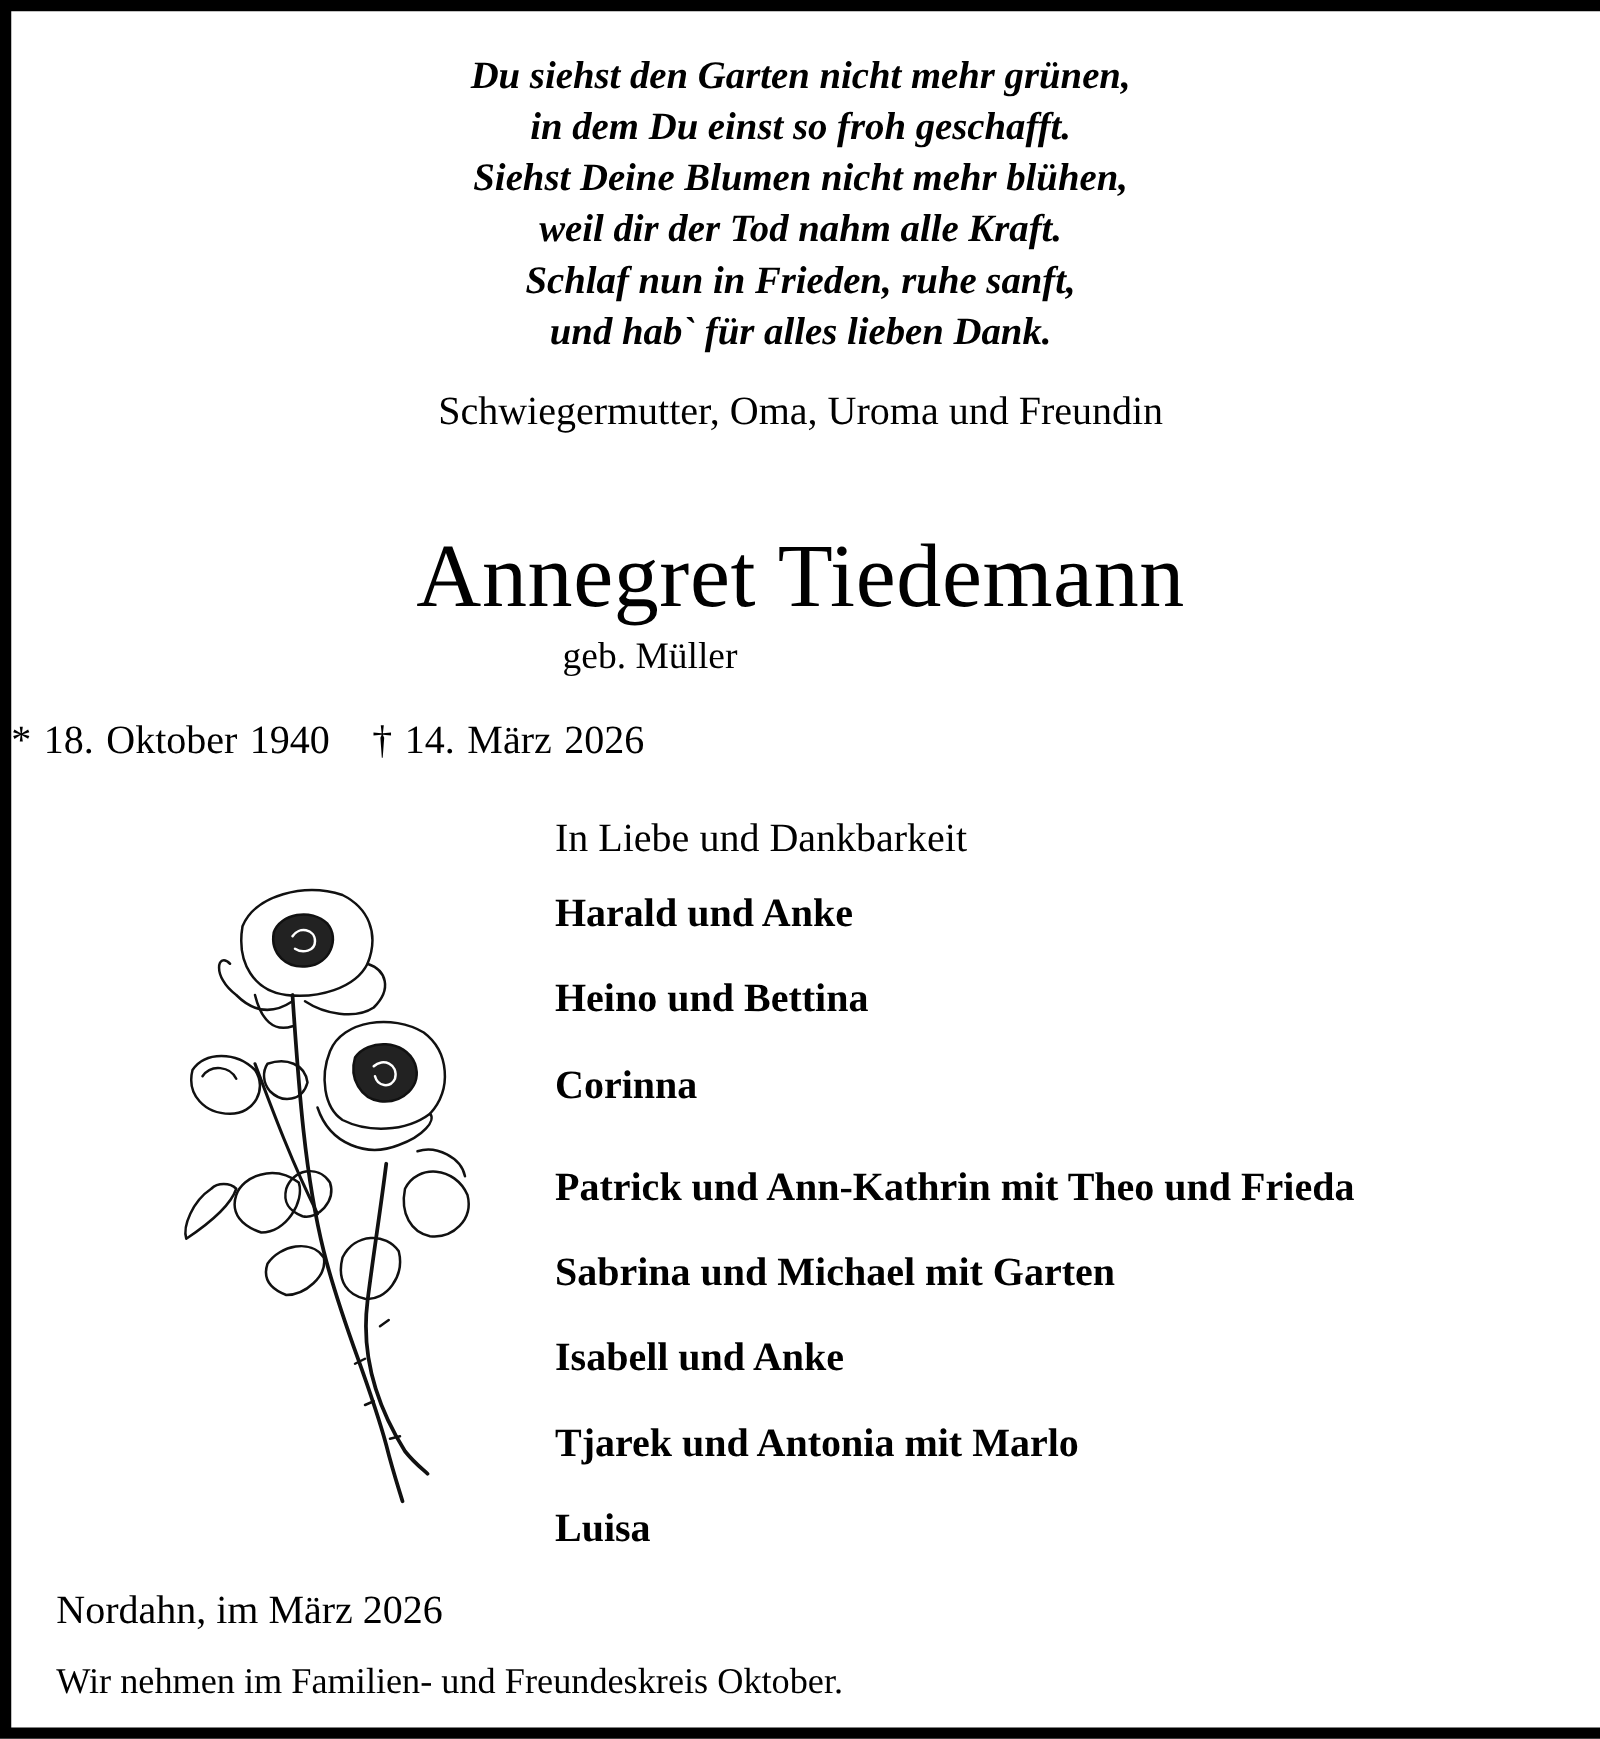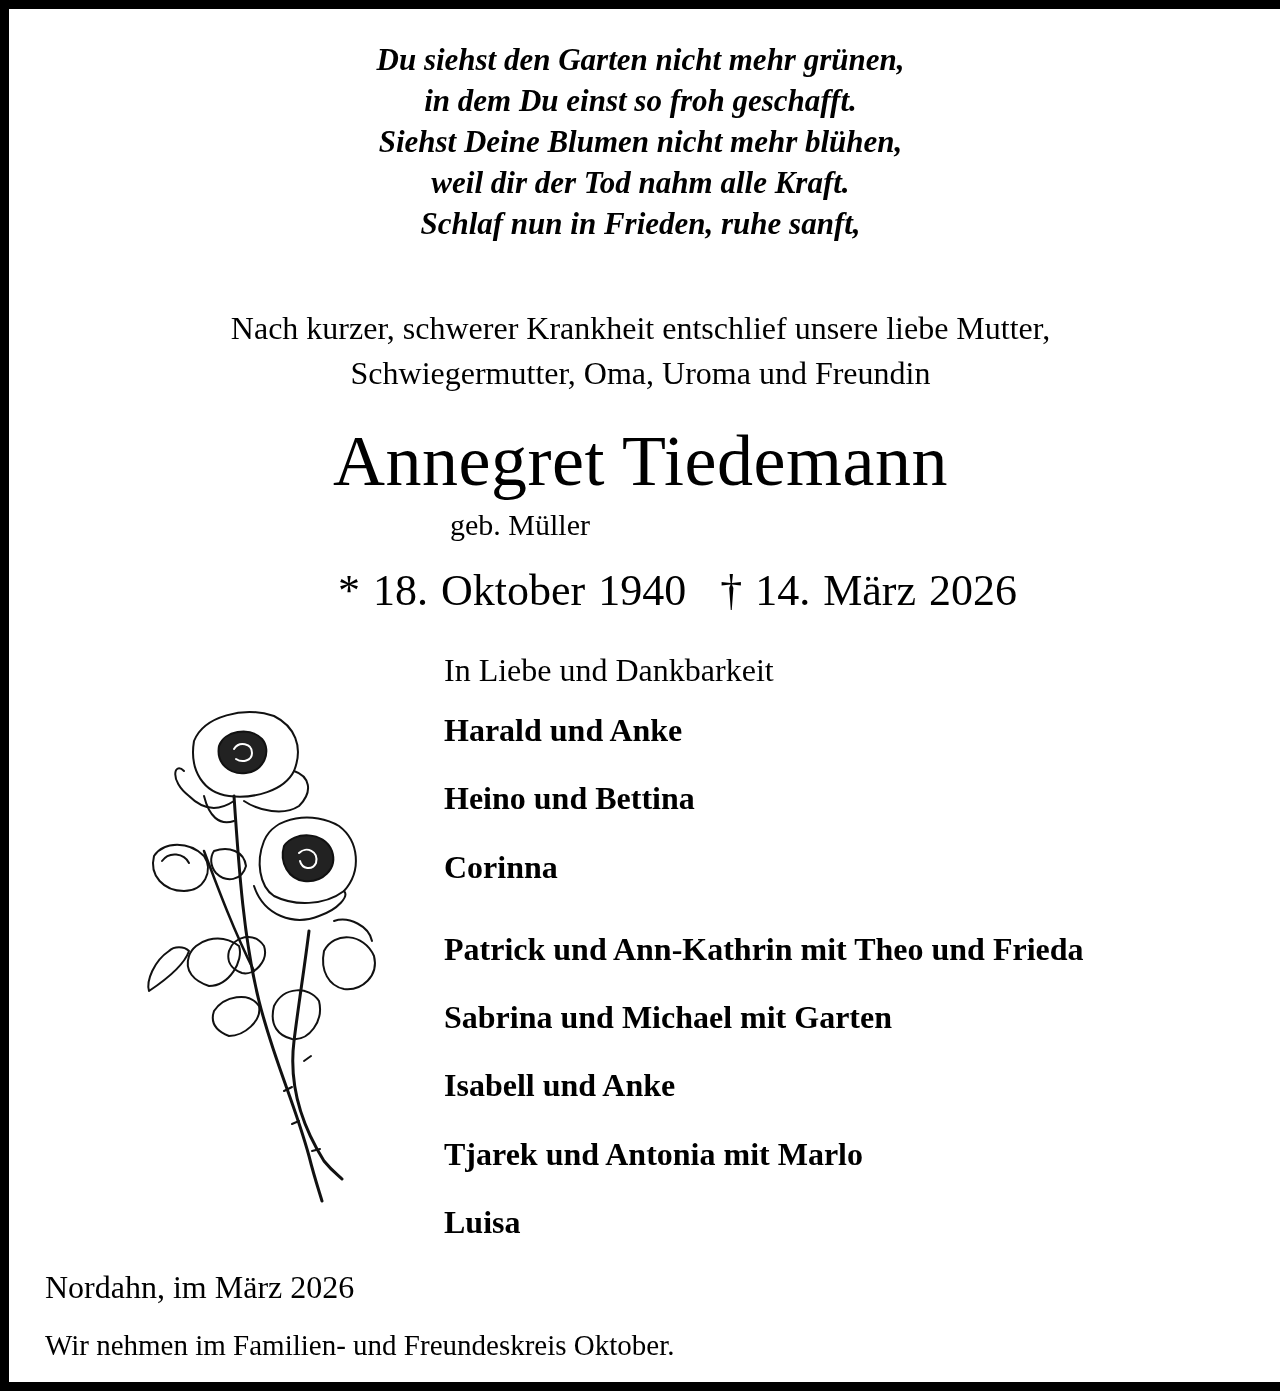--- a/index.html
+++ b/index.html
@@ -7,45 +7,45 @@
          font-family:"Liberation Serif", serif; color:#000; }
   .sheet { position:absolute; left:9px; top:9px; width:1263px; height:1373px; background:#fff;padding-left:35px; }
   .poem { position:absolute; left:0; width:1263px; top:30px; text-align:center;
           font-style:italic; font-weight:bold; font-size:31px; line-height:41px; }
   .poem div { white-space:nowrap; }
   .intro { position:absolute; left:0; width:1263px; top:297px; text-align:center;
            font-size:32px; line-height:45px; }
   .name { position:absolute; left:0; width:1263px; top:412px; text-align:center;
           font-weight:normal; font-size:72px; line-height:80px; letter-spacing:0.5px; }
   .maiden { position:absolute; left:0; width:1022px; top:498px; text-align:center; font-size:30px; line-height:36px; }
-  .dates { position:absolute; left:0; width:1008px; top:562px; text-align:right; font-size:44px; line-height:40px; word-spacing:2px; }
+  .dates { position:absolute; left:0; width:1008px; top:562px; text-align:left; font-size:32px; line-height:40px; word-spacing:2px; }
   .dates span { display:inline-block; }
   .dates .gap { width:34px; }
   .signoff-label { position:absolute; left:435px; top:641px; font-size:32px; line-height:40px; }
   .mourners { position:absolute; left:435px; top:0; font-weight:bold; font-size:32px; line-height:40px; }
   .mourner { position:absolute; left:0; white-space:nowrap;text-align:center; }
   .rose { position:absolute; left:125px; top:692px; width:250px; height:505px; }
   .place { position:absolute; left:36px; top:1258px; font-size:32px; line-height:40px; }
   .farewell { position:absolute; left:36px; top:1318px; font-size:29px; line-height:36px; }
 </style>
 </head>
 <body>
 
 <div class="sheet">
 
   <div class="poem">
     <div>Du siehst den Garten nicht mehr grünen,</div>
     <div>in dem Du einst so froh geschafft.</div>
     <div>Siehst Deine Blumen nicht mehr blühen,</div>
     <div>weil dir der Tod nahm alle Kraft.</div>
     <div>Schlaf nun in Frieden, ruhe sanft,</div>
+    <div>und hab` für alles lieben Dank.</div>
   </div>
 
   <div class="intro">
-    <div>Nach kurzer, schwerer Krankheit entschlief unsere liebe Mutter,</div>
     <div>Schwiegermutter, Oma, Uroma und Freundin</div>
   </div>
 
   <div class="name">Annegret Tiedemann</div>
   <div class="maiden">geb. Müller</div>
 
   <div class="dates">
     <span>* 18. Oktober 1940</span><span class="gap"></span><span>† 14. März 2026</span>
   </div>
 

